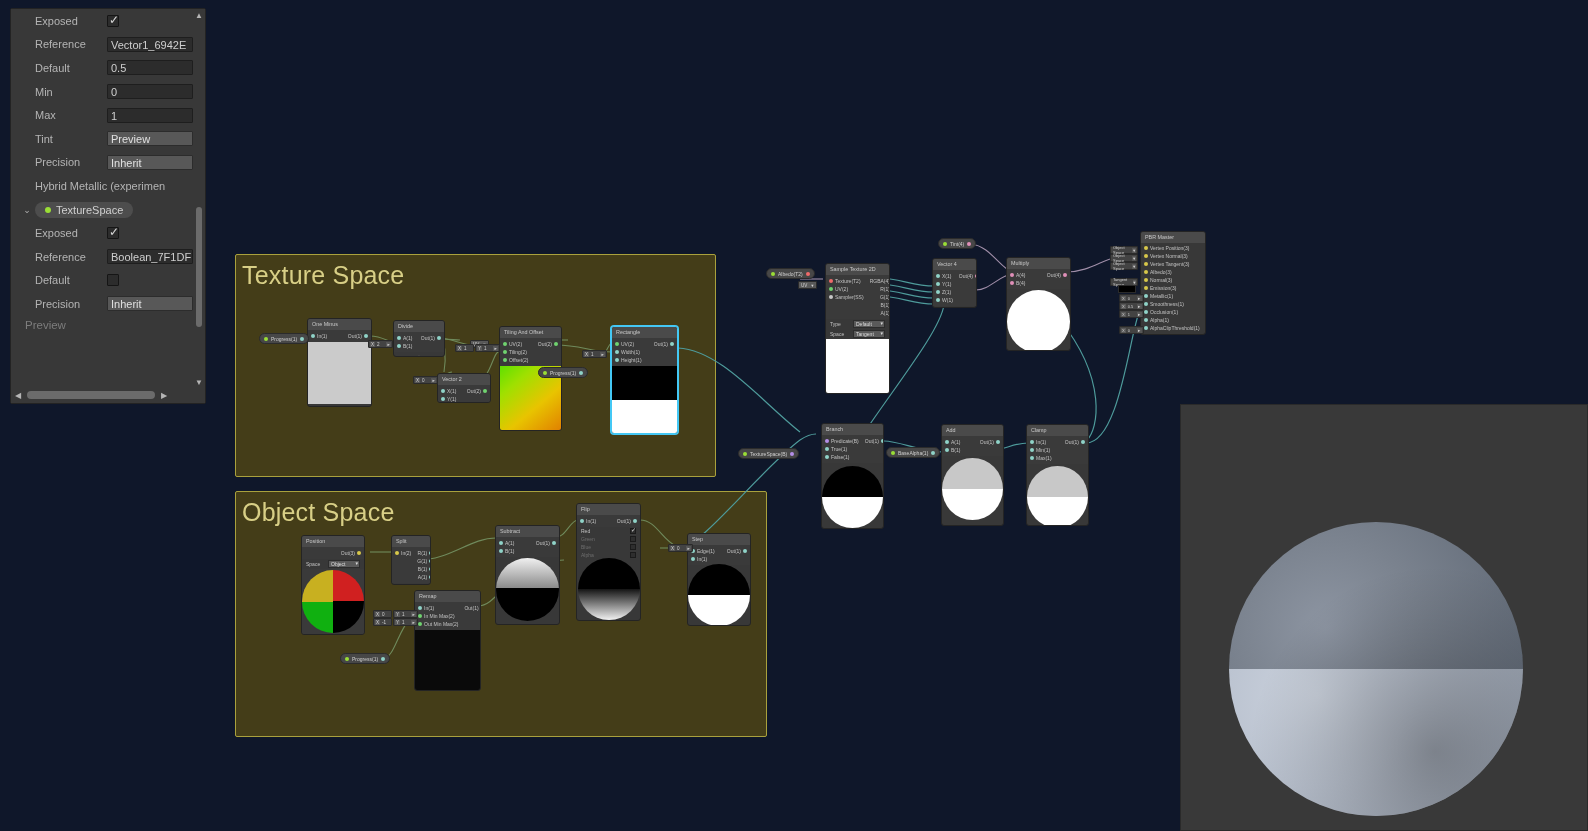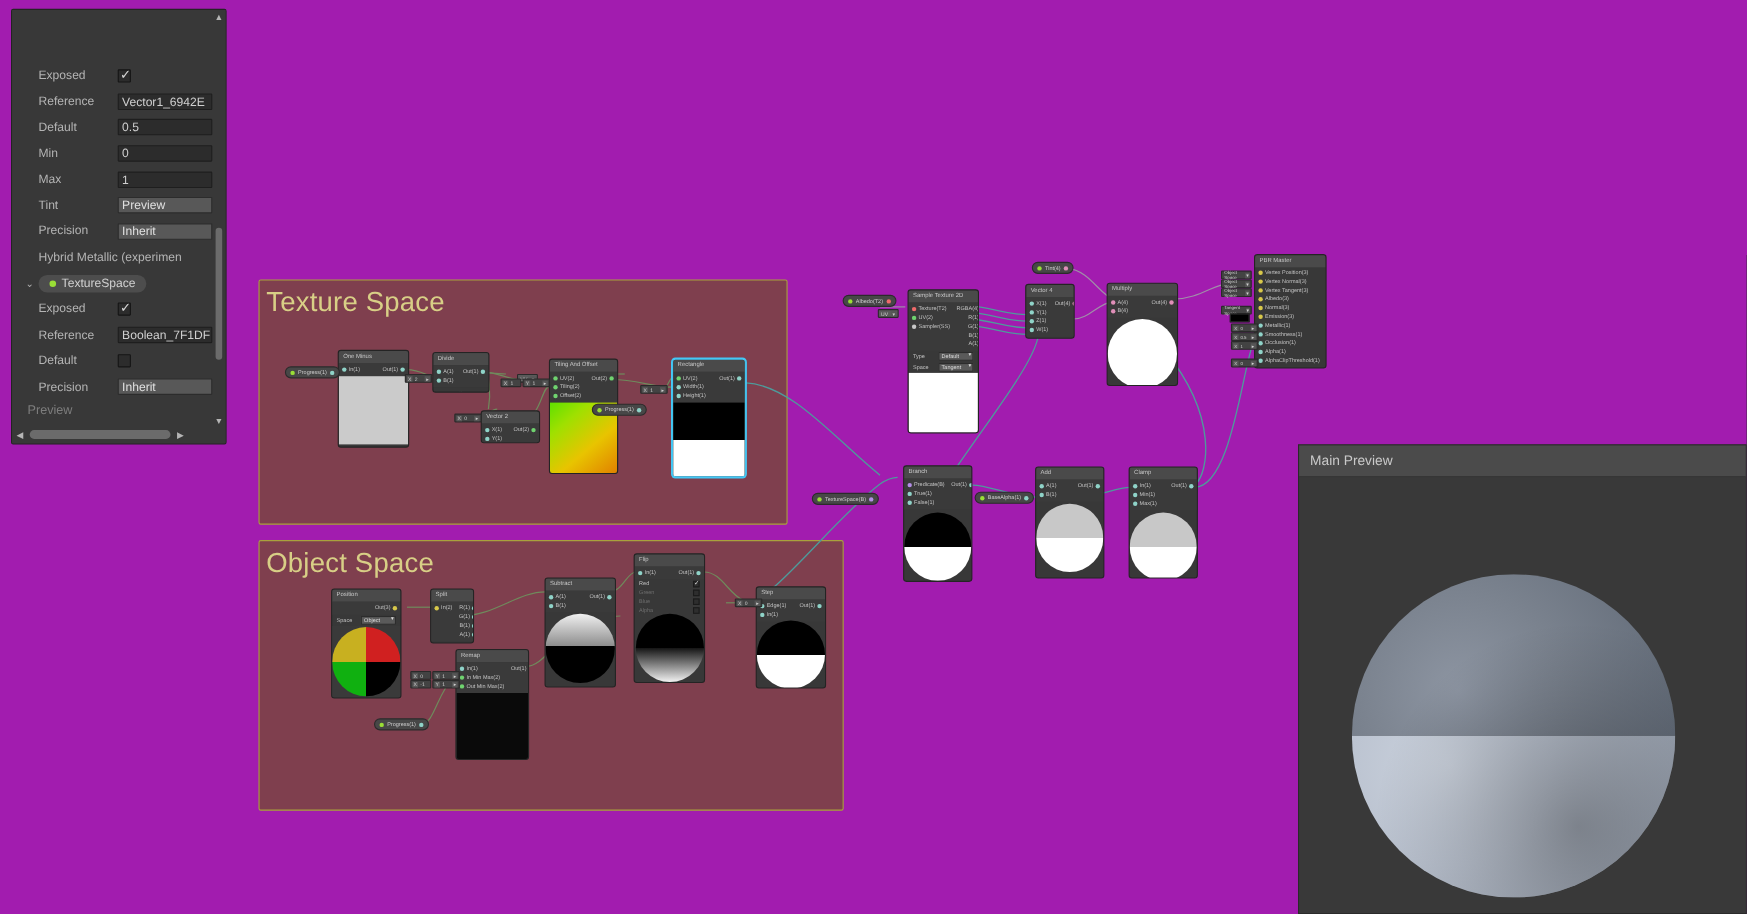--- a/index.html
+++ b/index.html
@@ -5,35 +5,35 @@
   * { box-sizing: border-box; margin: 0; padding: 0; }
   html, body {
     width: 1588px; height: 831px;
     background: #2b2b2b;
     font-family: "Liberation Sans", sans-serif;
     overflow: hidden;
   }
   #root { position: relative; width: 1588px; height: 831px; background:#2b2b2b; }
 
   
-  #canvas { position:absolute; left:0; top:0; width:1588px; height:831px; background:#a21caf; }
+  #canvas { position:absolute; left:0; top:0; width:1588px; height:831px; background:#0f172a; }
   #wires { position:absolute; left:0; top:0; width:1588px; height:831px; pointer-events:none; }
 
   
   .blackboard {
     position:absolute; left:10px; top:8px; width:196px; height:396px;
     background:#383838; border:1px solid #232323; border-radius:2px;
     display:flex; flex-direction:column; z-index:40;
   }
   .bb-head { height:40px; background:#3c3c3c; border-bottom:1px solid #2a2a2a; position:relative; padding:4px 8px 0 8px;}
   .bb-title { font-size:13.5px; color:#d2d2d2; line-height:17px; }
   .bb-sub { font-size:10.5px; color:#8a8a8a; line-height:14px; }
   .bb-plus { position:absolute; right:7px; top:18px; font-size:18px; color:#c8c8c8; line-height:14px; cursor:pointer; }
   .bb-body { flex:1; position:relative; overflow:hidden; background:#383838; }
-  .bb-scroll { position:absolute; left:0; top:0; right:10px; bottom:14px; overflow:hidden;margin-top:48px; }
+  .bb-scroll { position:absolute; left:0; top:0; right:10px; bottom:14px; overflow:hidden; }
   .row { display:flex; align-items:center; height:23.6px; padding-left:24px; }
   .row .lbl { font-size:11px; color:#b4b4b4; width:72px; flex:none; }
   .row .lbl.wide { width:auto; }
   .field {
     height:15px; background:#2c2c2c; border:1px solid #1e1e1e; border-radius:1px;
     font-size:11px; color:#cfcfcf; padding:0 3px; line-height:14px; flex:1; margin-right:2px;
     white-space:nowrap; overflow:hidden;
   }
   .field.popup { background:#585858; border:1px solid #2c2c2c; color:#e0e0e0; }
   .chk { width:12px; height:12px; background:#2c2c2c; border:1px solid #151515; border-radius:1px; position:relative; }
@@ -906,21 +906,20 @@
 
       <div class="bb-hscroll">
         <span class="harrow">◀</span>
         <div class="bb-hthumb"></div>
         <span class="harrow">▶</span>
       </div>
     </div>
   </div>
 
   <div class="preview">
-    <div class="pv-head">Main Preview</div>
     <div class="pv-body">
       <div class="sphere">
         <div class="sph-top"></div>
         <div class="sph-bot"></div>
         <div class="sph-shade"></div>
       </div>
     </div>
   </div>
 
 </div>

